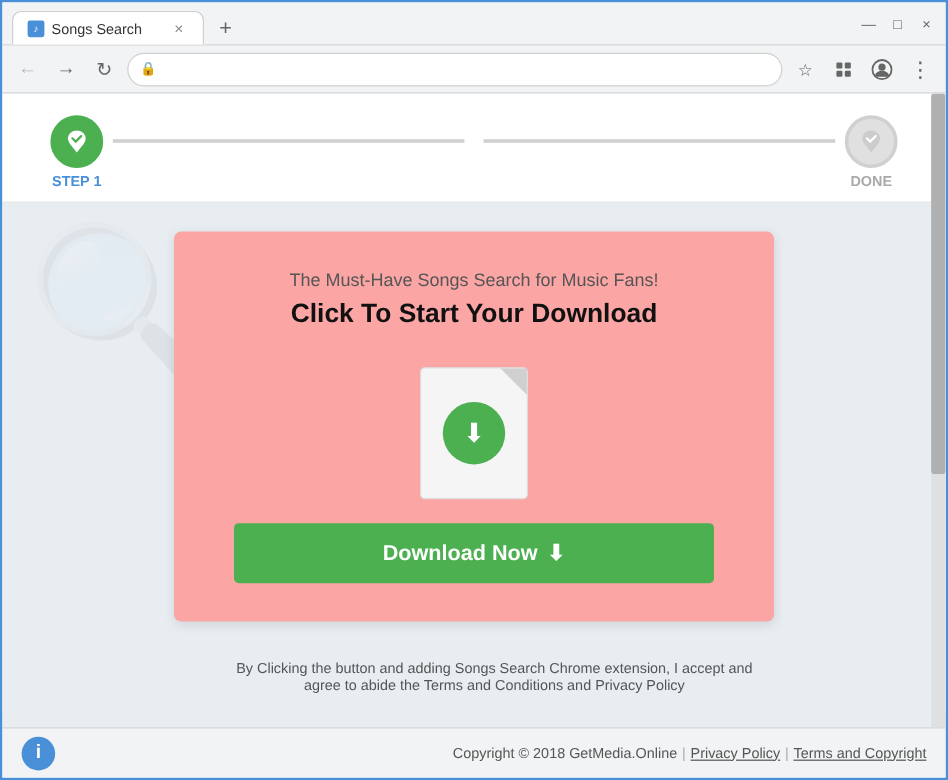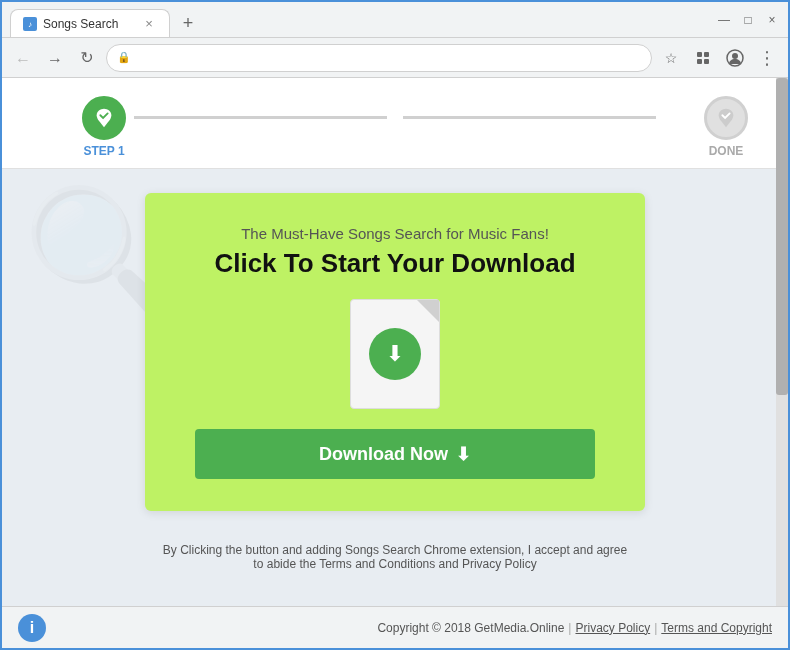--- a/index.html
+++ b/index.html
@@ -192,21 +192,20 @@
       display: flex;
       align-items: center;
       border-bottom: 1px solid #e0e0e0;
     }
 
     .step-item {
       display: flex;
       flex-direction: column;
       align-items: center;
       gap: 4px;
-      margin-left: 40px;
     }
 
     .step-circle {
       width: 44px;
       height: 44px;
       border-radius: 50%;
       display: flex;
       align-items: center;
       justify-content: center;
     }
@@ -248,39 +247,39 @@
     
     .content-area {
       position: relative;
       z-index: 1;
       padding: 24px 60px;
       display: flex;
       justify-content: center;
     }
 
     .card {
-      background: #bef264;
+      background: #fca5a5;
       border-radius: 6px;
       padding: 32px 50px;
       width: 500px;
       text-align: center;
       box-shadow: 0 2px 10px rgba(0,0,0,0.1);
     }
 
     .card-subtitle {
       font-size: 15px;
       color: #555;
       margin-bottom: 6px;
     }
 
     .card-title {
-      font-size: 26px;
+      font-size: 22px;
       font-weight: 800;
       color: #111;
-      margin-bottom: 20px;
+      margin-bottom: 32px;
     }
 
     .file-icon-wrap {
       display: flex;
       justify-content: center;
       margin-bottom: 20px;
     }
 
     .file-icon {
       width: 90px;
@@ -510,21 +509,21 @@
               </div>
             </div>
 
             <button class="download-btn">
               <span>Download Now</span>
               <span>⬇</span>
             </button>
           </div>
         </div>
 
-        <div style="text-align:center; font-size:12px; color:#555; padding: 8px 160px 16px; position:relative; z-index:1;">
+        <div style="text-align:center; font-size:12px; color:#555; padding: 8px 160px 16px; position:relative; z-index:1;margin-left:34px;">
           <span>By Clicking the button and adding Songs Search Chrome extension, I accept and agree to abide the Terms and Conditions and Privacy Policy</span>
         </div>
       </div>
     </div>
 
     <div class="scrollbar">
       <div class="scrollbar-thumb"></div>
     </div>
   </div>
 

